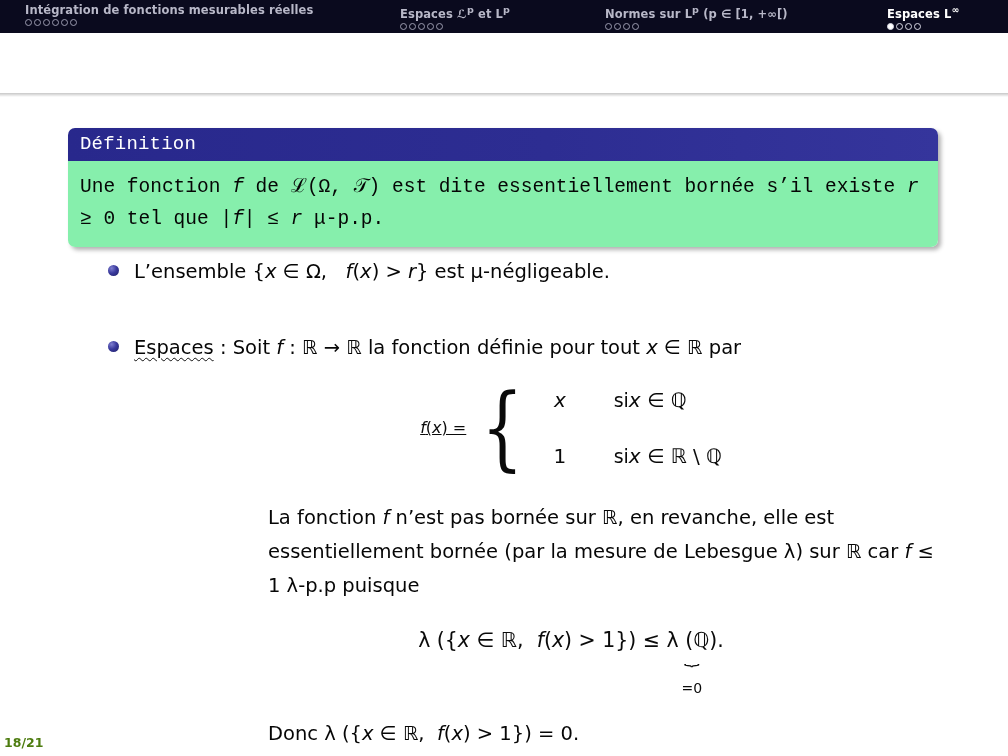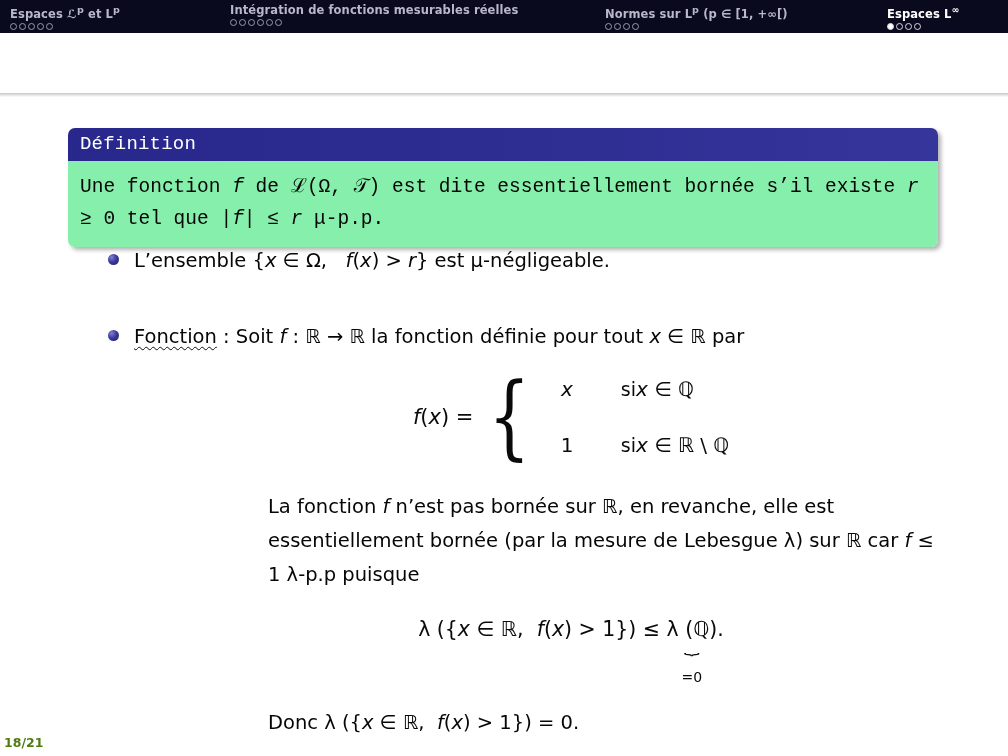--- a/index.html
+++ b/index.html
@@ -120,21 +120,21 @@
     background: #86efac;
     color: #050505;
     font-size: 19.5px;
     line-height: 32px;
     padding: 10px 14px 12px 12px;
   }
 
   
   .items {
     position: absolute;
-    left: 0; top: 149px;
+    left: 0; top: 160px;
     width: 1008px;
   }
   .item {
     position: relative;
     padding-left: 134px;
     font-size: 19.5px;
     line-height: 30px;
     color: #060606;
   }
   .item + .item { margin-top: 46px; }
@@ -163,22 +163,23 @@
     font-size: 20px;
     color: #0a0a0a;
   }
 
   .piecewise {
     display: inline-flex;
     align-items: center;
     gap: 2px;
   }
   .pw-lhs {
-    font-size: 21px;
+    font-size: 16px;
     margin-right: 5px;
+    text-decoration: underline;
   }
   .brace {
     font-family: "DejaVu Serif", "Liberation Serif", serif;
     font-size: 92px;
     line-height: 0.80;
     font-weight: 300;
     transform: scaleX(0.72);
     color: #0a0a0a;
     margin-right: 1px;
   }
@@ -258,35 +259,35 @@
     margin-top: 15px;
   }
 </style>
 </head>
 <body>
 
 <div class="slide">
 
   <div class="navbar">
 
+    <div class="nav-section s1">
+      <div class="nav-title">Intégration de fonctions mesurables réelles</div>
+      <div class="nav-dots">
+          <span class="nav-dot"></span>
+          <span class="nav-dot"></span>
+          <span class="nav-dot"></span>
+          <span class="nav-dot"></span>
+          <span class="nav-dot"></span>
+          <span class="nav-dot"></span>
+        </div>
+    </div>
+
     <div class="nav-section s2">
       <div class="nav-title">Espaces ℒ<sup>p</sup> et L<sup>p</sup></div>
       <div class="nav-dots">
-          <span class="nav-dot"></span>
-          <span class="nav-dot"></span>
-          <span class="nav-dot"></span>
-          <span class="nav-dot"></span>
-          <span class="nav-dot"></span>
-        </div>
-    </div>
-
-    <div class="nav-section s1">
-      <div class="nav-title">Intégration de fonctions mesurables réelles</div>
-      <div class="nav-dots">
-          <span class="nav-dot"></span>
           <span class="nav-dot"></span>
           <span class="nav-dot"></span>
           <span class="nav-dot"></span>
           <span class="nav-dot"></span>
           <span class="nav-dot"></span>
         </div>
     </div>
 
     <div class="nav-section s3">
       <div class="nav-title">Normes sur L<sup>p</sup> (p ∈ [1, +∞[)</div>
@@ -321,21 +322,21 @@
 
     <div class="items">
 
       <div class="item">
         <span class="bullet"></span>
         <span>L’ensemble {<i>x</i> ∈ Ω,&nbsp;&nbsp; <i>f</i>(<i>x</i>) &gt; <i>r</i>} est μ-négligeable.</span>
       </div>
 
       <div class="item">
         <span class="bullet"></span>
-        <span class="wavy">Fonction</span><span> : Soit <i>f</i> : ℝ → ℝ la fonction définie pour tout <i>x</i> ∈ ℝ par</span>
+        <span class="wavy">Espaces</span><span> : Soit <i>f</i> : ℝ → ℝ la fonction définie pour tout <i>x</i> ∈ ℝ par</span>
 
         
         <div class="display-math">
           <span class="piecewise">
             <span class="pw-lhs"><i>f</i>(<i>x</i>) =</span>
             <span class="brace">{</span>
             <span class="pw-rows">
               <span class="pw-row">
                 <span class="pw-val"><i>x</i></span>
                 <span class="pw-si">si</span>

